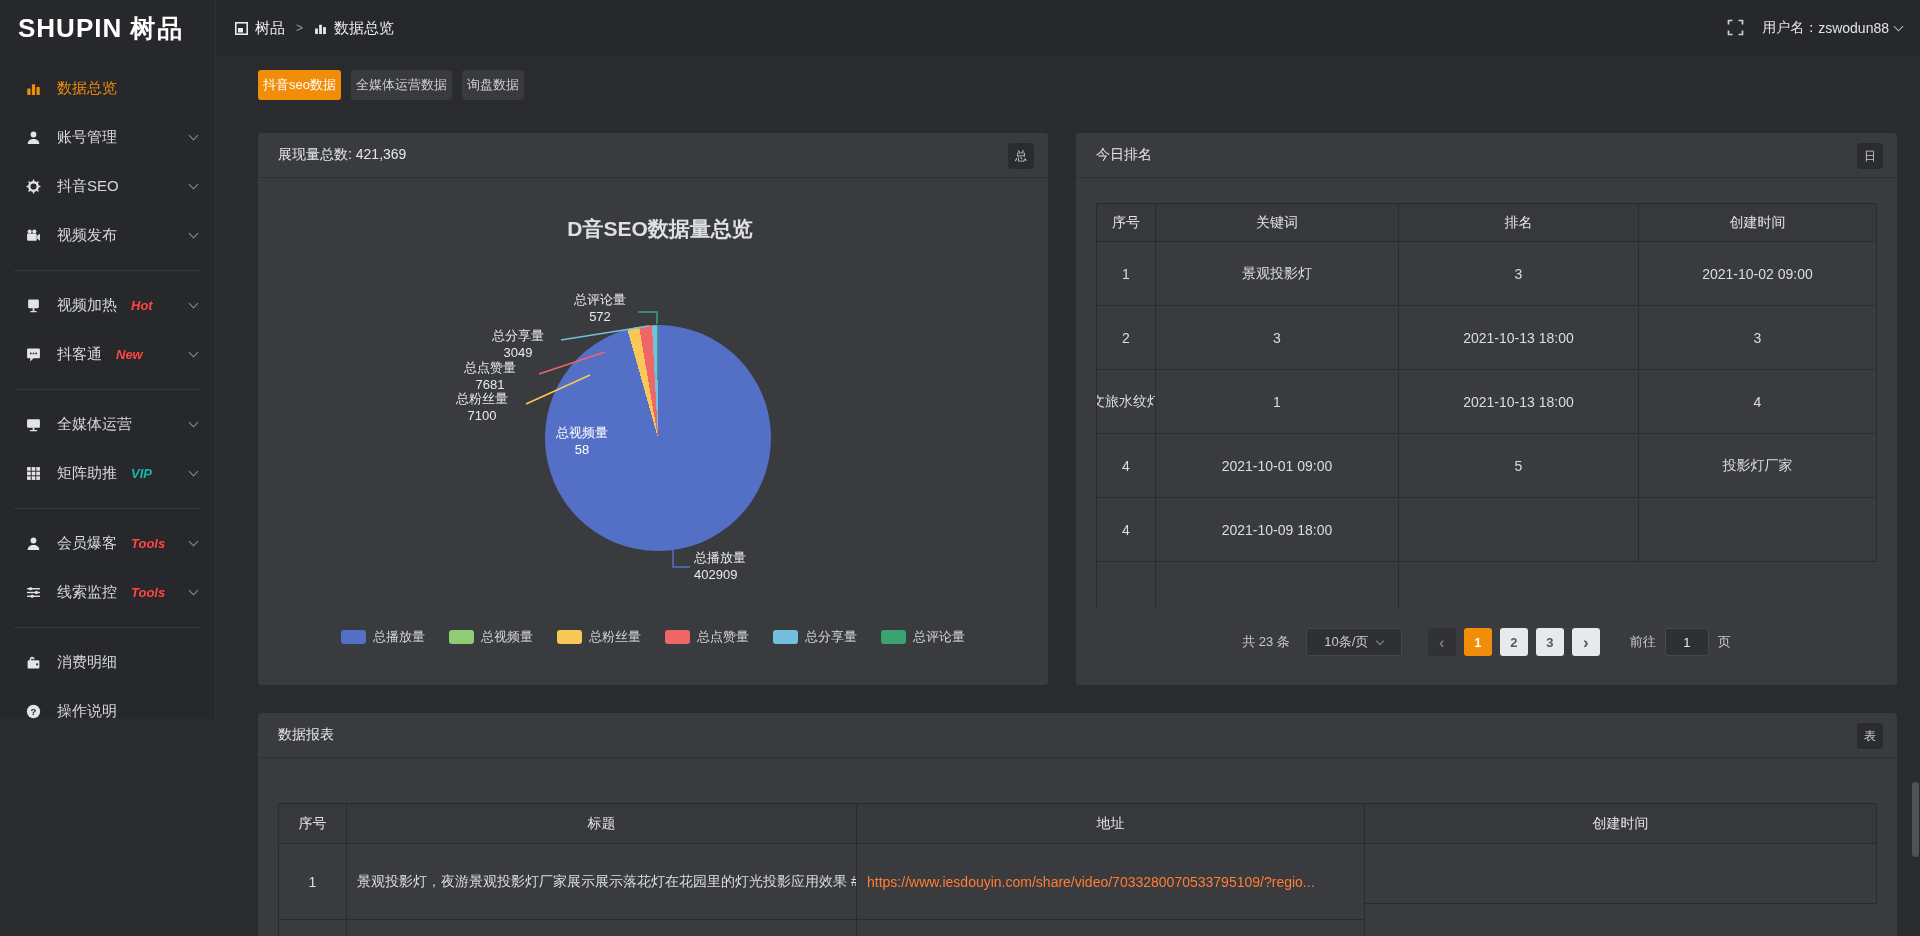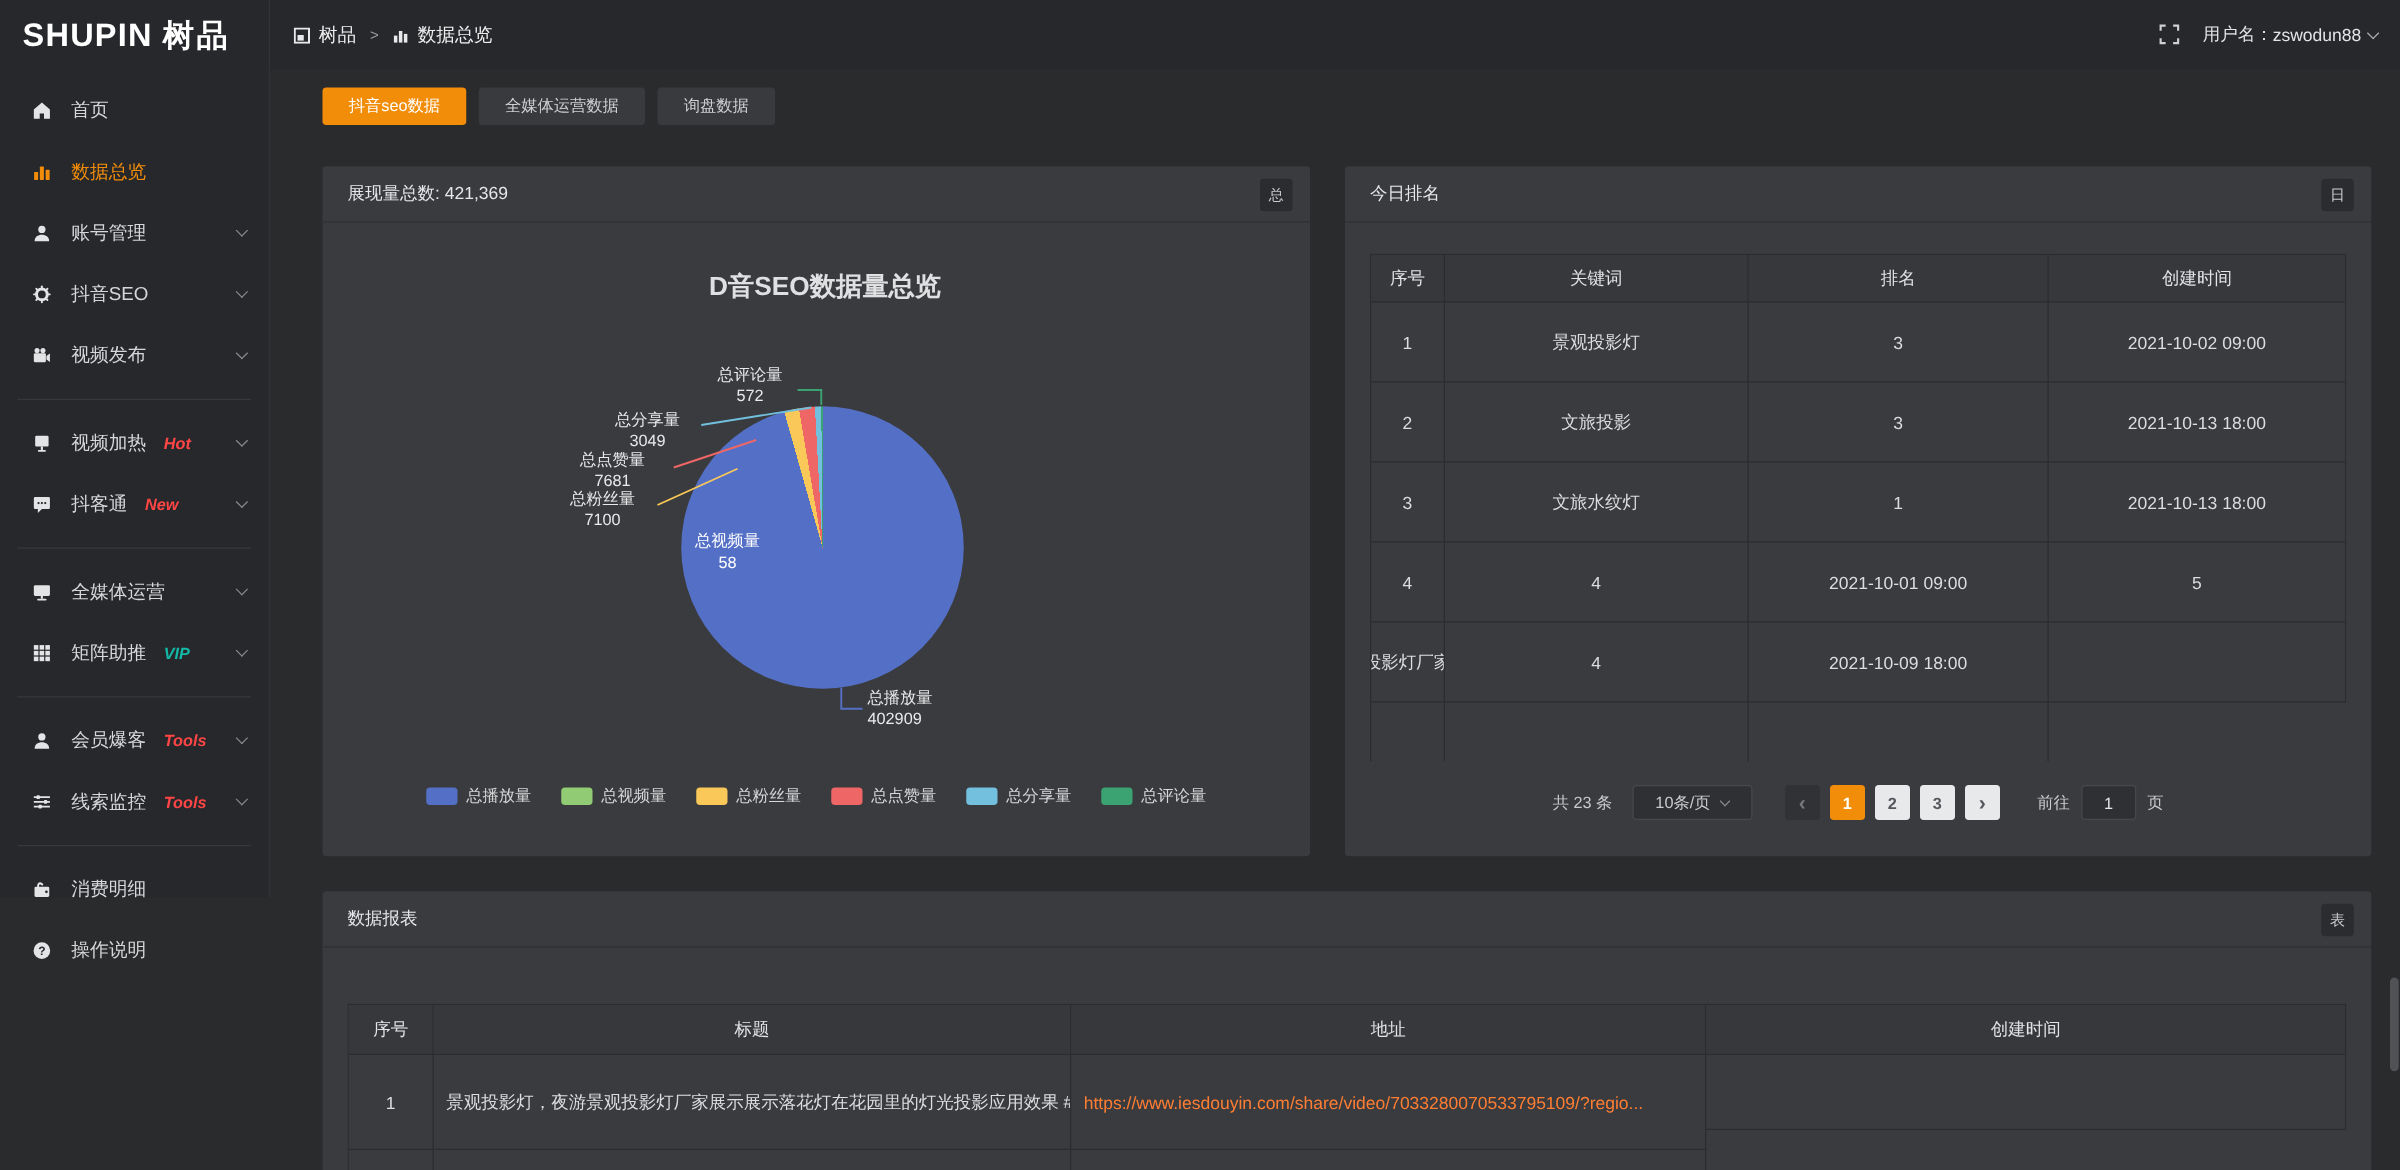--- a/index.html
+++ b/index.html
@@ -31,21 +31,21 @@
   .side-item .s-icon{width:16px;height:16px;margin-right:15px;display:inline-flex;color:#e3e4e6;}
   .side-item.active{color:var(--accent);}
   .side-item.active .s-icon{color:var(--accent);}
   .s-badge{margin-left:14px;font-size:13px;font-weight:bold;font-style:italic;}
   .chev{margin-left:auto;width:7px;height:7px;border-right:1.6px solid #8a8b8f;border-bottom:1.6px solid #8a8b8f;transform:rotate(45deg);margin-top:-4px;}
   .side-divider{height:1px;background:#37383b;margin:10px 14px;}
 
   
   .content{position:absolute;left:216px;top:56px;width:1704px;height:880px;background:var(--bg);}
   .tabs{position:absolute;left:42px;top:14px;display:flex;gap:10px;}
-  .tab{height:30px;padding:0 21px;border:none;border-radius:3px;background:#393a3d;color:#cfd0d2;font-size:13px;font-family:inherit;cursor:pointer;}
+  .tab{height:30px;padding:0 5px;border:none;border-radius:3px;background:#393a3d;color:#cfd0d2;font-size:13px;font-family:inherit;cursor:pointer;}
   .tab.active{background:var(--accent);color:#fff;}
 
   .panel{position:absolute;background:var(--panel);border-radius:3px;}
   .panel-head{height:45px;border-bottom:1px solid #2f3033;display:flex;align-items:center;padding:0 20px;font-size:14px;color:#e6e7e9;}
   .panel-badge{position:absolute;right:14px;top:10px;width:26px;height:26px;border-radius:3px;background:#2b2c2f;color:#c9cacc;font-size:12px;display:flex;align-items:center;justify-content:center;cursor:pointer;}
 
   #overview-panel{left:42px;top:77px;width:790px;height:552px;}
   #ranking-panel{left:860px;top:77px;width:821px;height:552px;}
   #report-panel{left:42px;top:657px;width:1639px;height:380px;}
 
@@ -94,28 +94,20 @@
 </style>
 </head>
 <body>
 
 <div class="sidebar">
   <div class="logo">
     <span class="logo-en">SHUPIN</span>
     <span class="logo-cn">树品</span>
   </div>
   <div class="menu">
-      <div class="side-item">
-        <span class="s-icon">
-          <svg width="15" height="15" viewBox="0 0 14 14">
-            <path fill="currentColor" d="M7 1 13 6.2V13H8.6V9.2H5.4V13H1V6.2Z"></path>
-          </svg>
-        </span>
-        <span class="s-label">首页</span>
-      </div>
       <div class="side-item active">
         <span class="s-icon">
           <svg width="15" height="15" viewBox="0 0 14 14">
             <g fill="currentColor">
               <rect x="1.2" y="7" width="3" height="6" rx="0.5"></rect>
               <rect x="5.5" y="3" width="3" height="10" rx="0.5"></rect>
               <rect x="9.8" y="5.5" width="3" height="7.5" rx="0.5"></rect>
             </g>
           </svg>
         </span>
@@ -405,21 +397,20 @@
       <div class="grid-table" id="rk-table">
           <div class="gt-cell th">序号</div>
           <div class="gt-cell th">关键词</div>
           <div class="gt-cell th">排名</div>
           <div class="gt-cell th">创建时间</div>
           <div class="gt-cell td">1</div>
           <div class="gt-cell td">景观投影灯</div>
           <div class="gt-cell td">3</div>
           <div class="gt-cell td">2021-10-02 09:00</div>
           <div class="gt-cell td">2</div>
-          <div class="gt-cell td">文旅投影</div>
           <div class="gt-cell td">3</div>
           <div class="gt-cell td">2021-10-13 18:00</div>
           <div class="gt-cell td">3</div>
           <div class="gt-cell td">文旅水纹灯</div>
           <div class="gt-cell td">1</div>
           <div class="gt-cell td">2021-10-13 18:00</div>
           <div class="gt-cell td">4</div>
           <div class="gt-cell td">4</div>
           <div class="gt-cell td">2021-10-01 09:00</div>
           <div class="gt-cell td">5</div>

